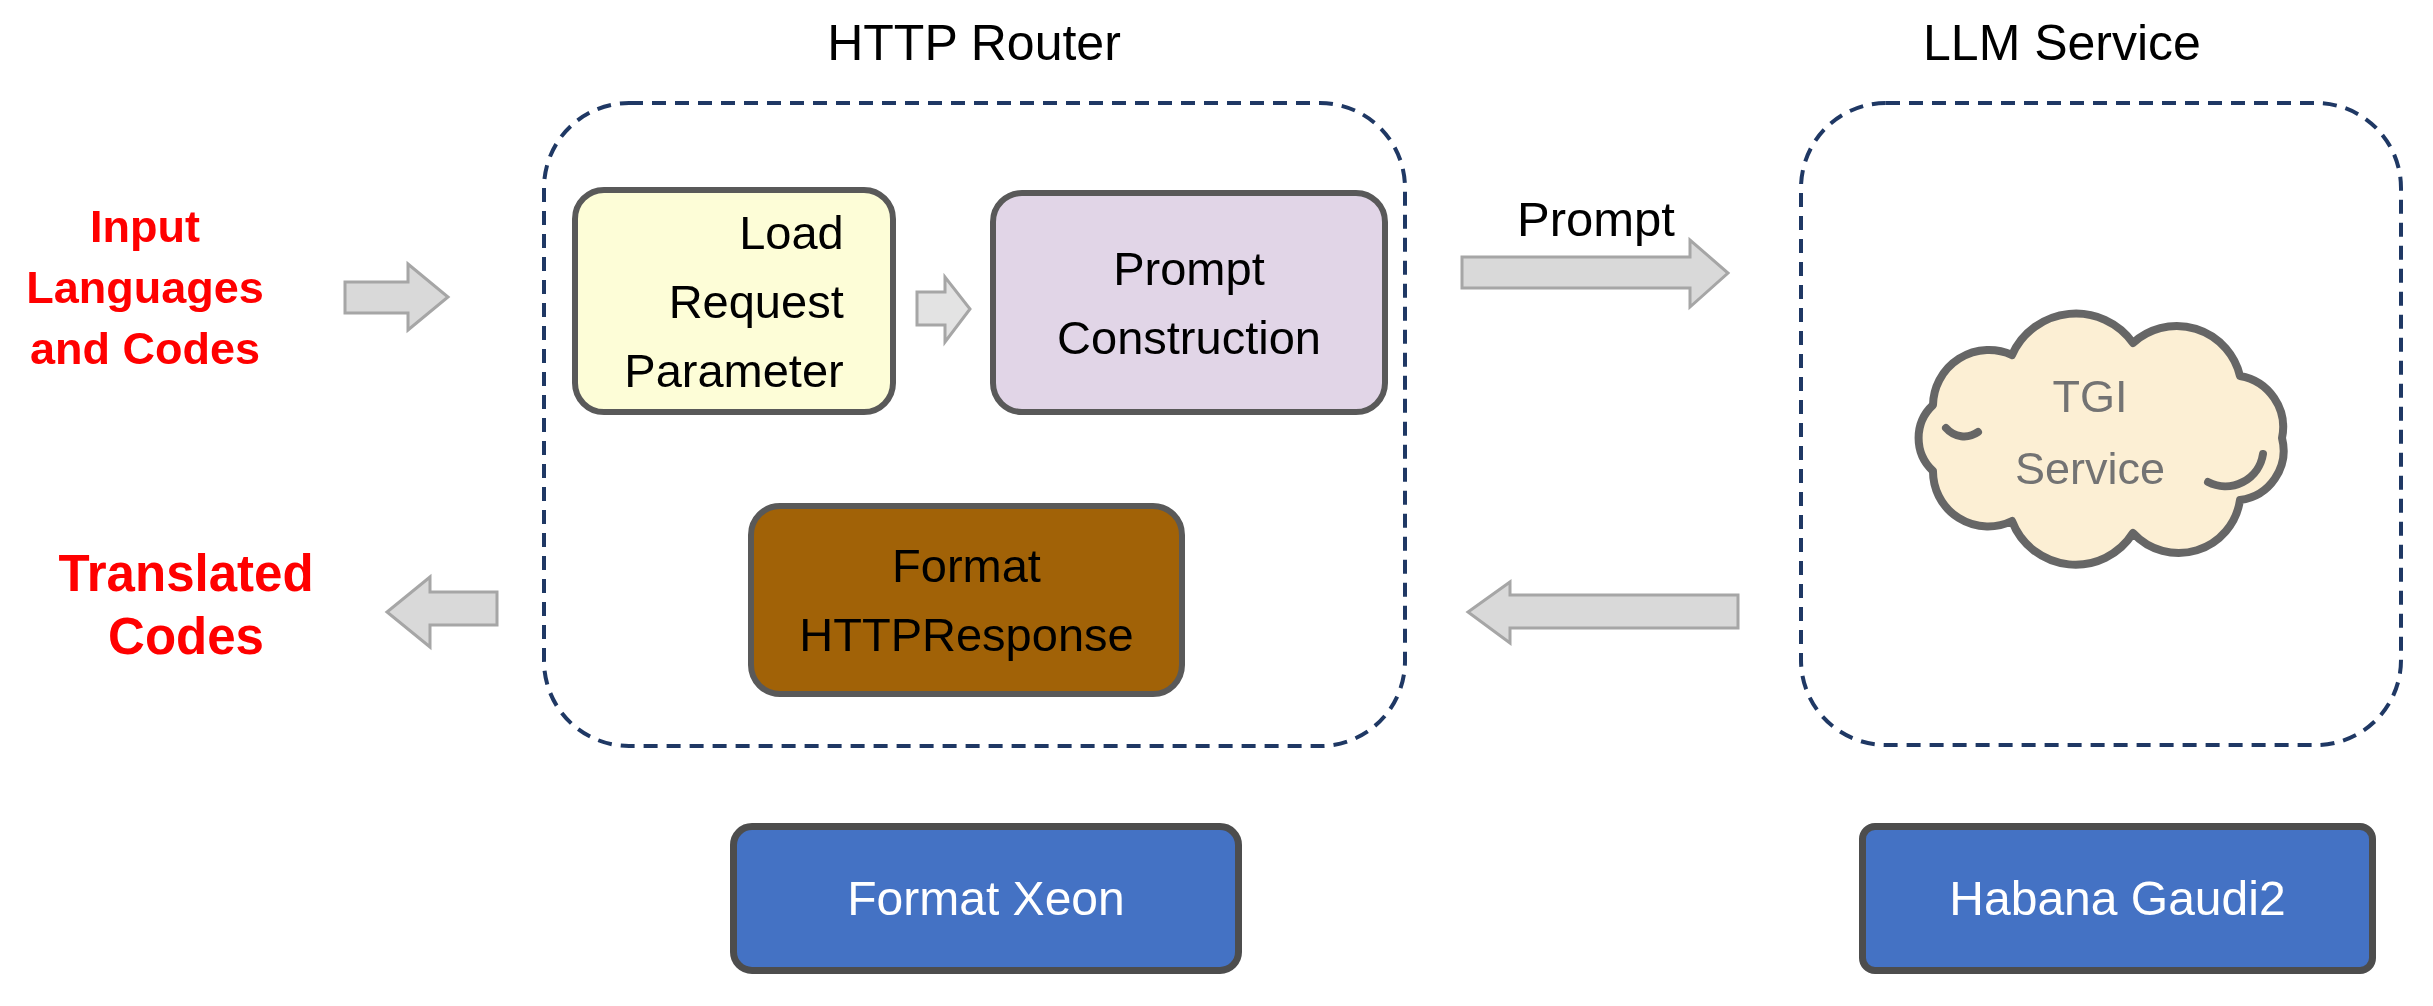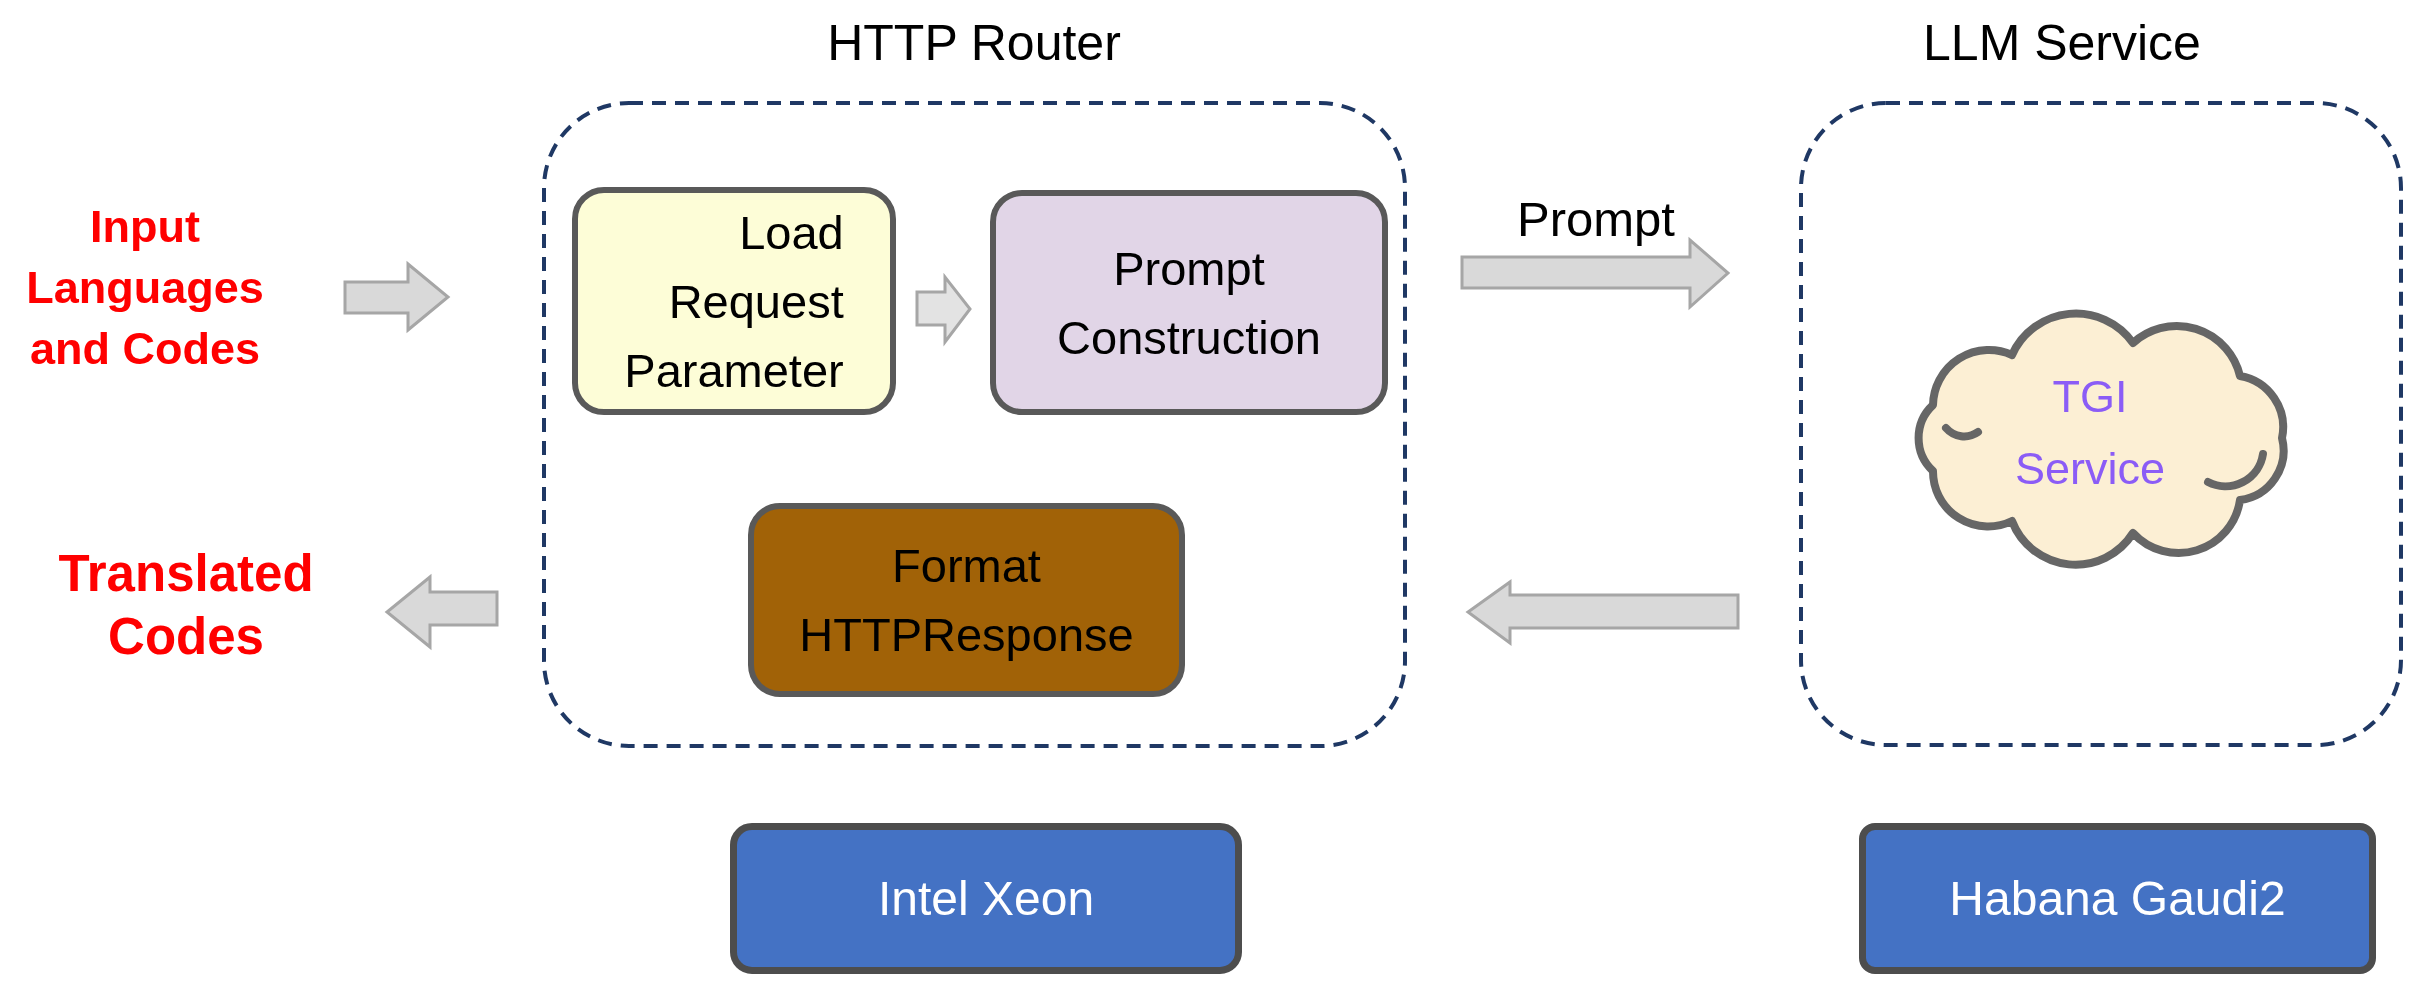--- a/index.html
+++ b/index.html
@@ -29,21 +29,21 @@
   .node-mint{background:#a16207;}
   .hw{
     box-sizing:border-box;border:7px solid #4D4D4D;border-radius:22px;
     background:#4472C4;display:flex;align-items:center;justify-content:center;
     color:#ffffff;font-size:48px;text-align:center;
   }
   .flow-label{
     color:#000;text-align:center;font-size:49px;line-height:72px;white-space:pre-line;
   }
   .cloud-label{
-    color:#8b5cf6;text-align:center;font-size:45px;line-height:72px;white-space:pre-line;
+    color:#737373;text-align:center;font-size:45px;line-height:72px;white-space:pre-line;
   }
 </style>
 </head>
 <body>
 
 <div class="canvas">
 
   <svg class="layer" viewBox="0 0 2433 1006">
 
     <rect x="544" y="103" width="861" height="643" rx="85" ry="85" fill="none" stroke="#1F3864" stroke-width="4" stroke-dasharray="14 9"></rect>
@@ -96,17 +96,17 @@
 
   <div class="abs node node-mint" style="left:748px;top:503px;width:437px;height:194px;">Format
 HTTPResponse</div>
 
   <div class="abs flow-label" style="left:1446px;top:183px;width:300px;">Prompt</div>
 
 
   <div class="abs cloud-label" style="left:1940px;top:361px;width:300px;">TGI
 Service</div>
 
-  <div class="abs hw" style="left:730px;top:823px;width:512px;height:151px;">Intel Xeon</div>
+  <div class="abs hw" style="left:730px;top:823px;width:512px;height:151px;">Format Xeon</div>
 
   <div class="abs hw" style="left:1859px;top:823px;width:517px;height:151px;border-radius:16px;">Habana Gaudi2</div>
 
 </div>
 
 </body></html>

